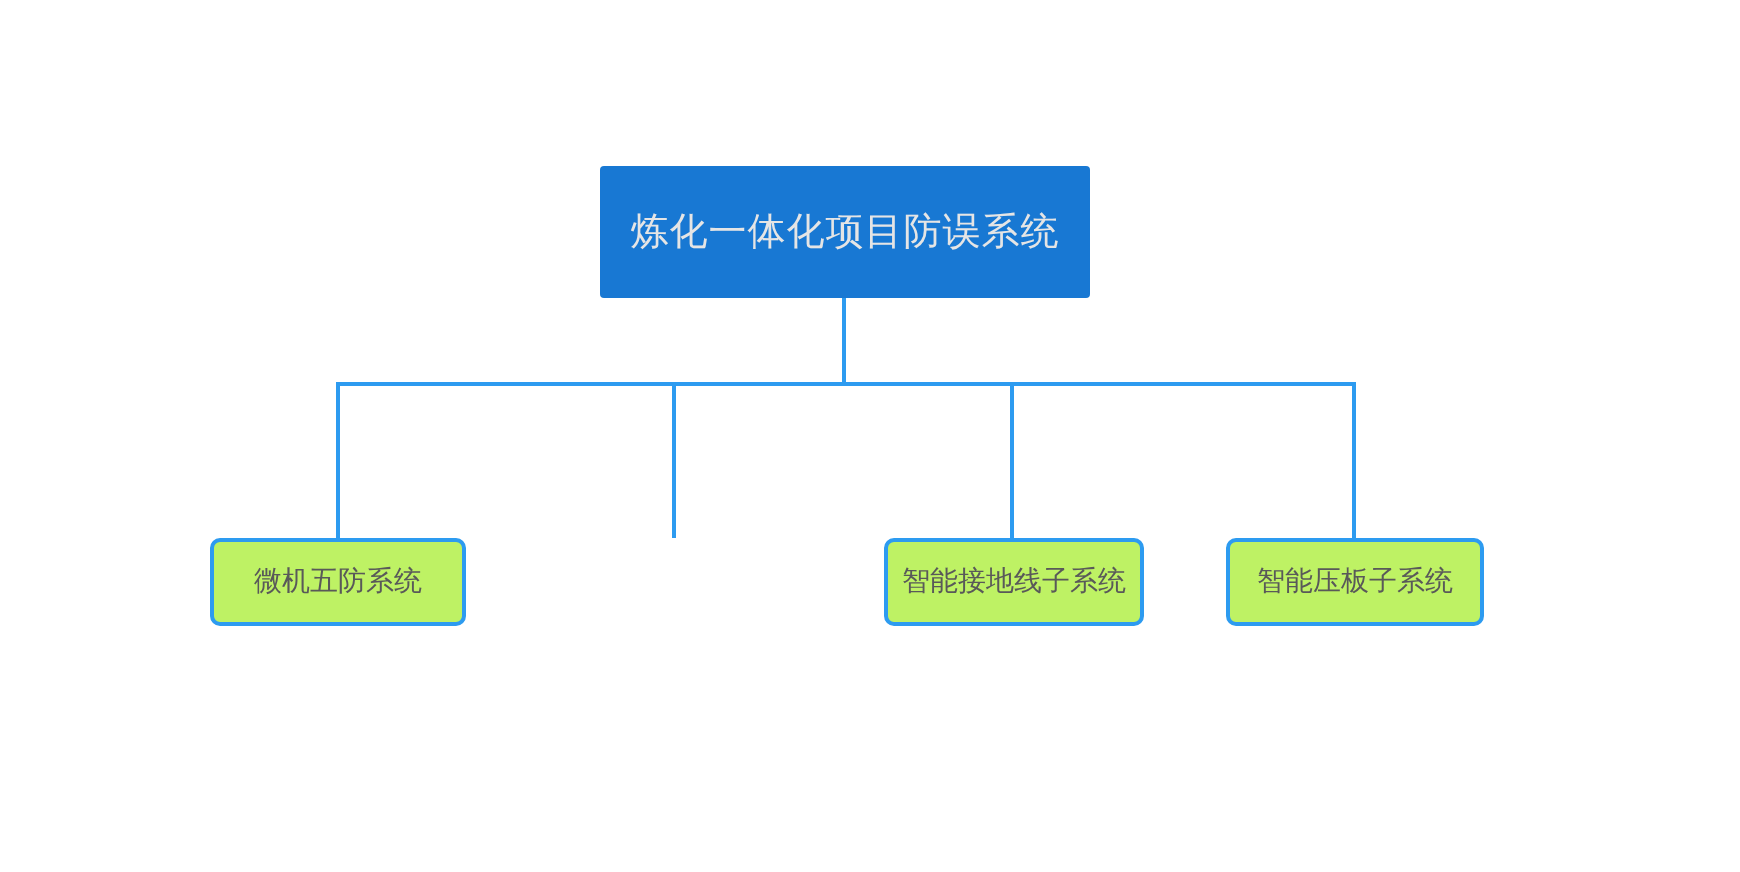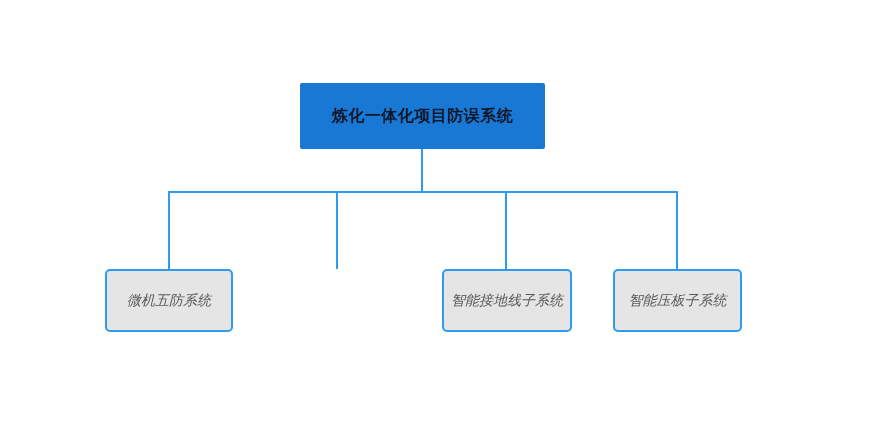--- a/index.html
+++ b/index.html
@@ -25,50 +25,49 @@
     width: 245px;
     height: 66px;
     background: #1878d3;
     display: flex;
     align-items: center;
     justify-content: center;
     box-sizing: border-box;
     border-radius: 2px;
   }
   .root-node .label {
-    color: #0f172a;
-    font-size: 16px;
-    font-weight: bold;
+    color: #e5e5e5;
+    font-size: 19px;
+    font-weight: normal;
     letter-spacing: 0.5px;
     white-space: nowrap;
   }
   
   .connector {
     position: absolute;
     background: #2d9bf0;
   }
   .conn-root-v   { left: 421px; top: 149px; width: 2px;  height: 44px; }
   .conn-bus      { left: 168px; top: 191px; width: 510px; height: 2px; }
   .conn-child-v1 { left: 168px; top: 191px; width: 2px;  height: 78px; }
   .conn-child-v2 { left: 336px; top: 191px; width: 2px;  height: 78px; }
   .conn-child-v3 { left: 505px; top: 191px; width: 2px;  height: 78px; }
   .conn-child-v4 { left: 676px; top: 191px; width: 2px;  height: 78px; }
   
   .child-node {
     position: absolute;
     top: 269px;
-    height: 63px;
-    background: #e5e5e5;
+    height: 44px;
+    background: #bef264;
     border: 2px solid #2d9bf0;
     border-radius: 5px;
     box-sizing: border-box;
     display: flex;
     align-items: center;
     justify-content: center;
-    font-style: italic;
   }
   .child-node .label {
     color: #595959;
     font-size: 14px;
     white-space: nowrap;
   }
   .child-1 { left: 105px; width: 128px; }
   .child-2 { left: 274px; width: 126px; }
   .child-3 { left: 442px; width: 130px; }
   .child-4 { left: 613px; width: 129px; }

